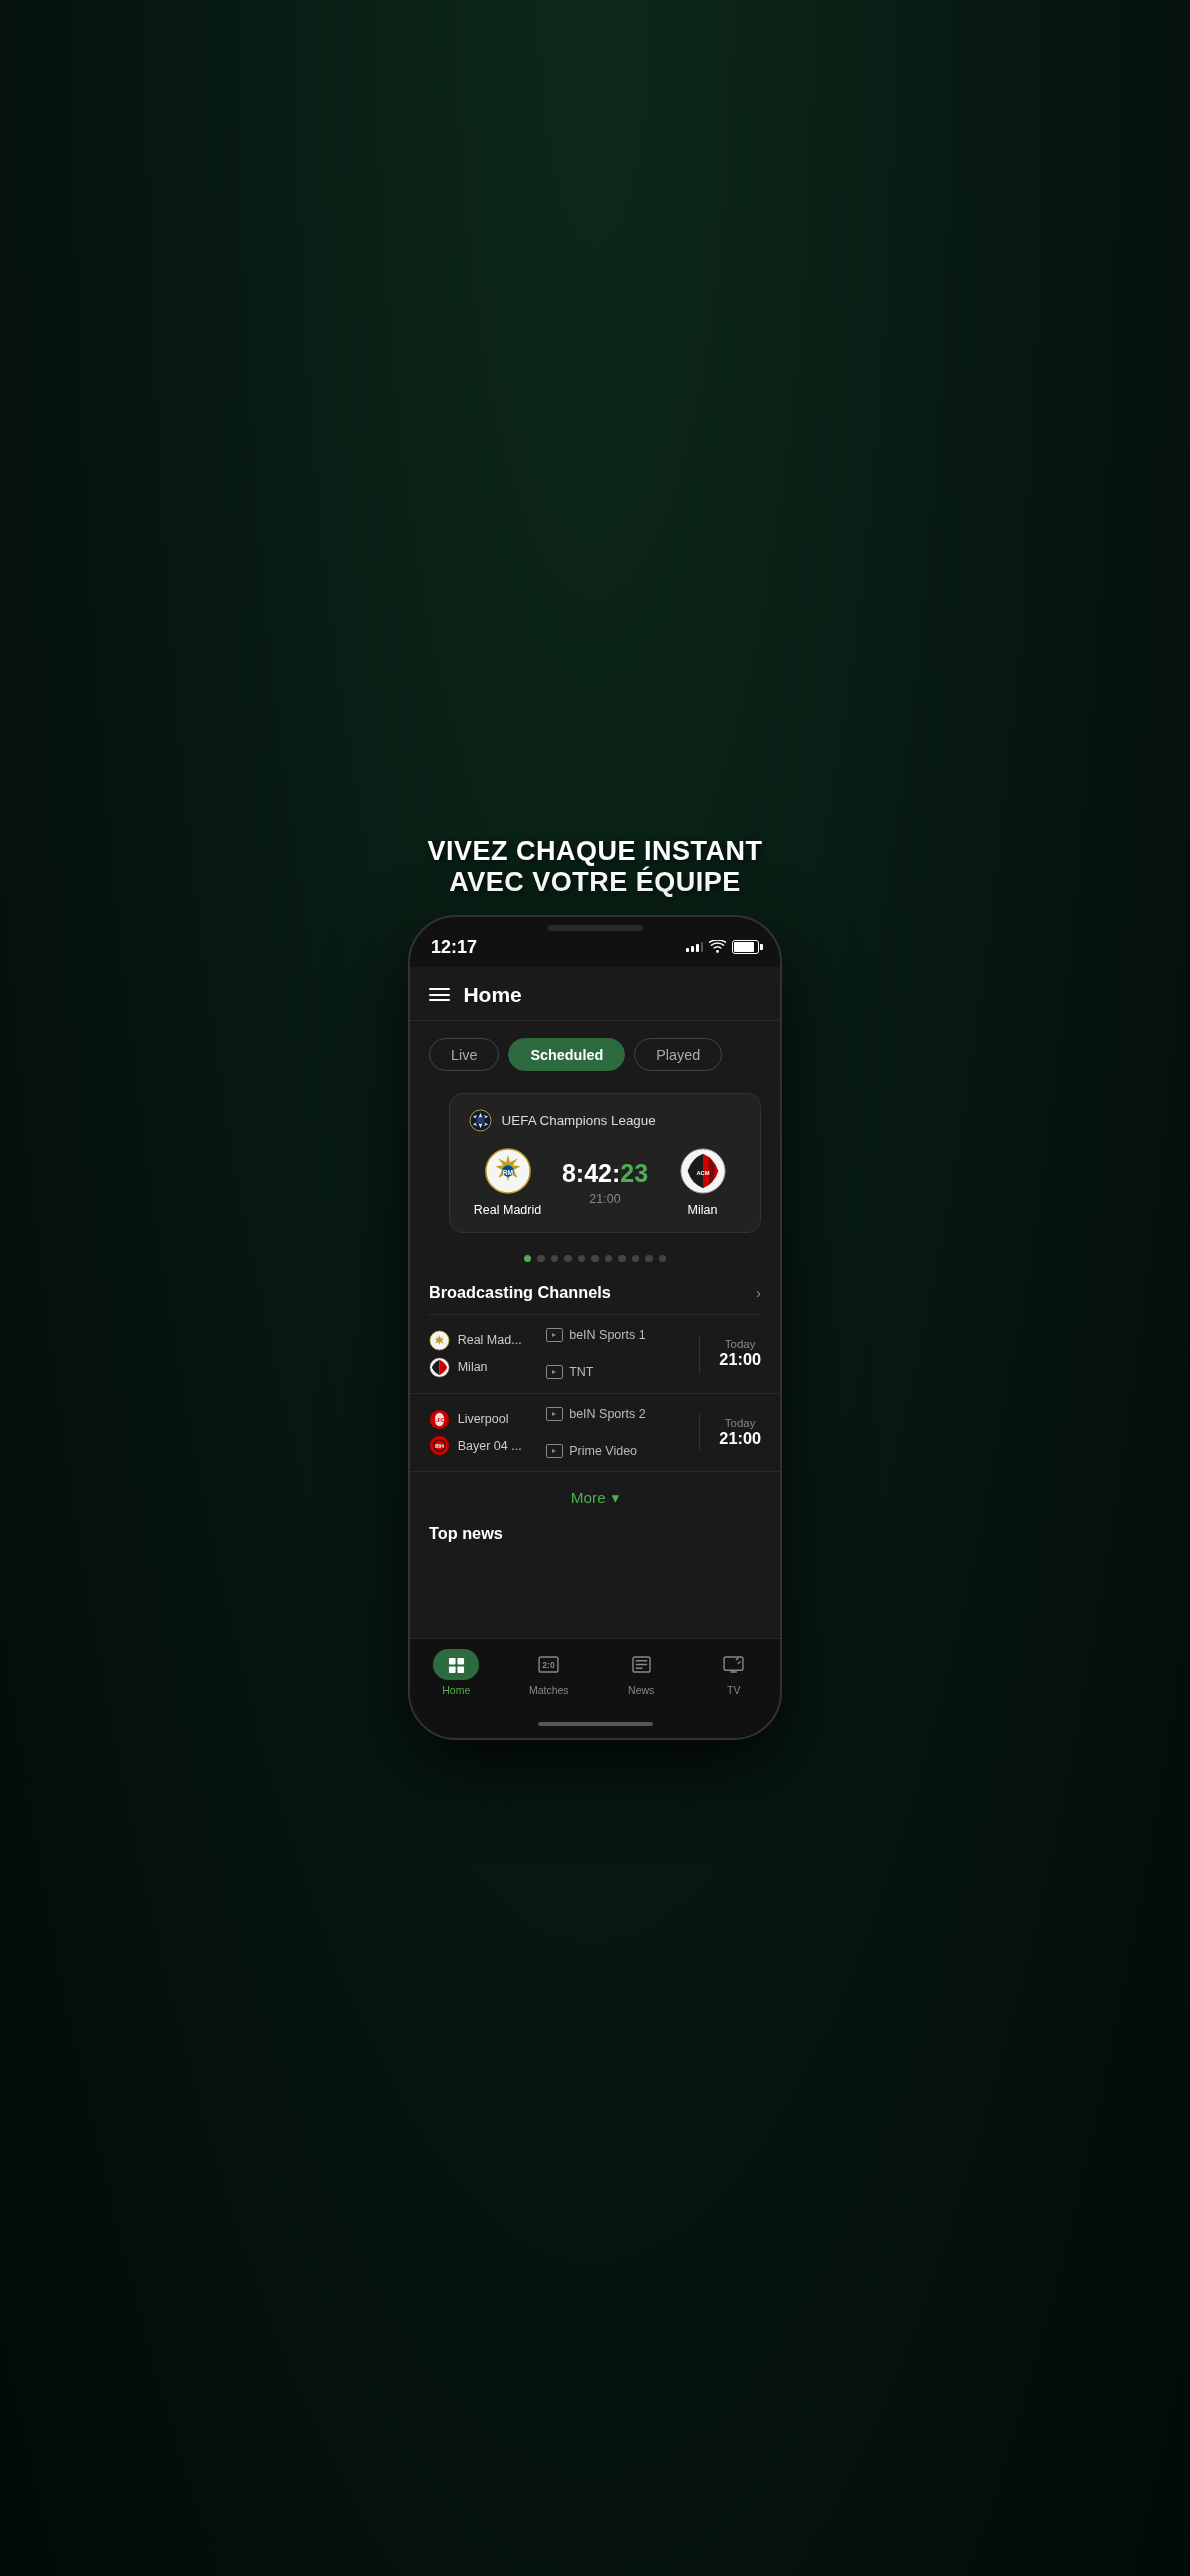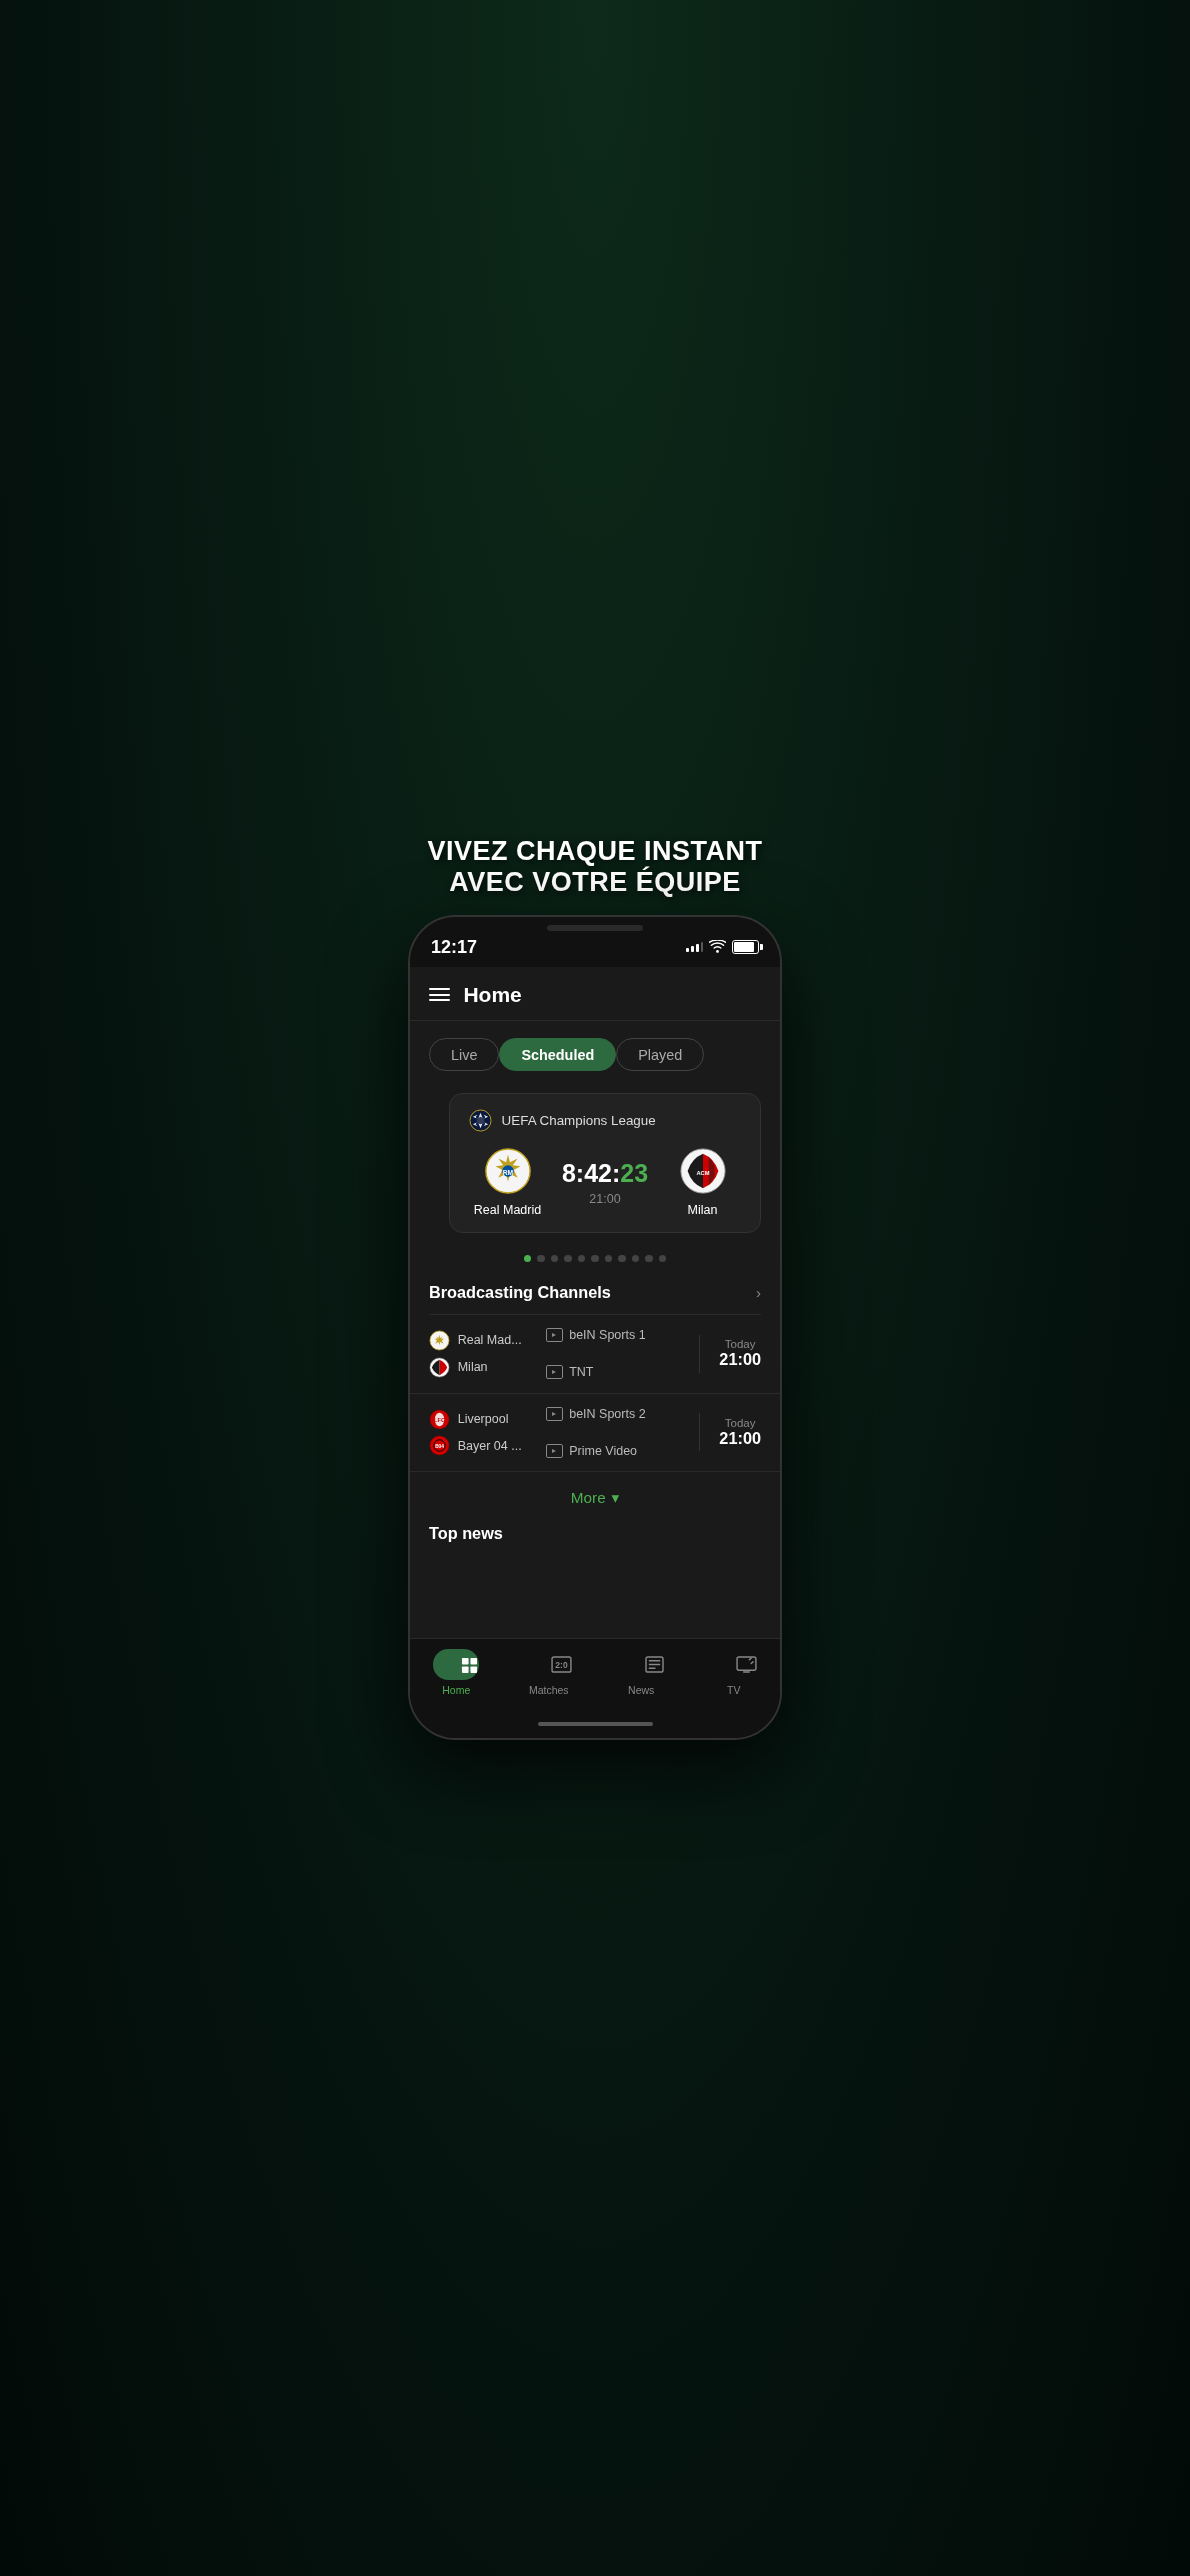--- a/index.html
+++ b/index.html
@@ -131,21 +131,21 @@
     .header-title {
       color: white;
       font-size: 21px;
       font-weight: 600;
     }
 
     
     .tab-filter {
       padding: 17px 19px 13.4px;
       display: flex;
-      gap: 0;
+      gap: 9px;
     }
 
     .tab-btn {
       padding: 7.7px 21px;
       border-radius: 19px;
       font-size: 14.4px;
       font-weight: 500;
       cursor: pointer;
       border: 1.4px solid #444;
       background: transparent;
@@ -423,21 +423,21 @@
       cursor: pointer;
       flex: 1;
     }
 
     .nav-icon-container {
       width: 46px;
       height: 31px;
       border-radius: 15.3px;
       display: flex;
       align-items: center;
-      justify-content: flex-end;
+      justify-content: center;
     }
 
     .nav-icon-container.active {
       background: #2d6a3f;
     }
 
     .nav-label {
       font-size: 10.5px;
       color: #888;
     }

